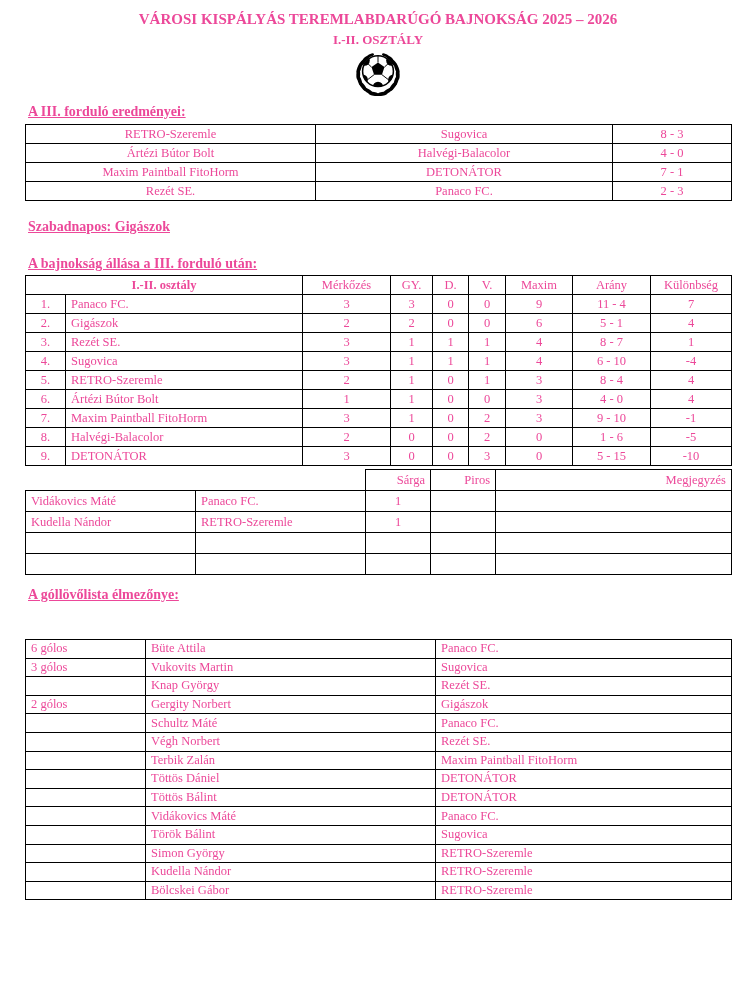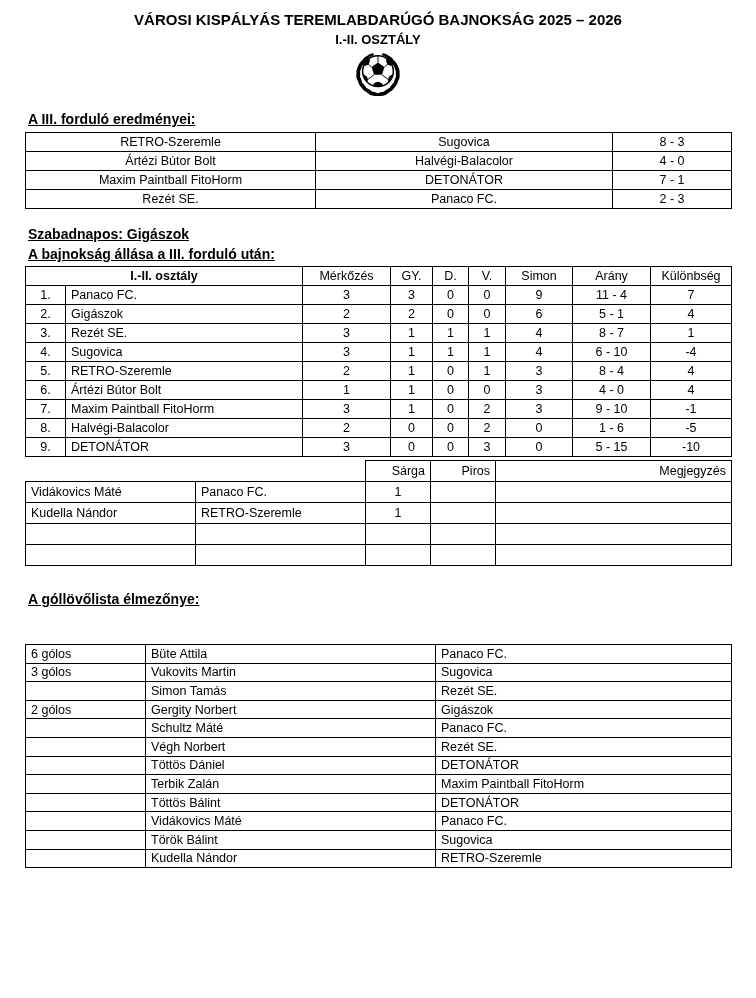--- a/index.html
+++ b/index.html
@@ -1,39 +1,39 @@
 <!DOCTYPE html>
 <html><head>
 <meta charset="utf-8">
 <style>
   html,body { margin:0; padding:0; background:#888; }
   .page {
     position:relative;
     width:756px; height:998px;
     margin:0 auto;
     background:#ffffff;
-    color:#000000;
-    font-family:Liberation Sans, sans-serif;
+    color:#ec4899;
+    font-family:Liberation Serif, serif;
     overflow:hidden;
     box-sizing:border-box;
     padding:10px 25px 0 25px;
   }
   .title { text-align:center; font-weight:bold; font-size:15px; line-height:19px; }
   .subtitle { text-align:center; font-weight:bold; font-size:13px; line-height:16px; margin-top:3px; }
   .logo-wrap { text-align:center; height:52px; margin-top:1px; }
   .section-heading {
     font-size:14px; font-weight:bold; line-height:17px;
     text-decoration:underline;
     margin:0; padding-left:3px;
   }
-  #results-heading   { margin-top:10px; }
+  #results-heading   { margin-top:2px; }
   #bye-note          { margin-top:17px; }
-  #standings-heading { margin-top:3px; }
+  #standings-heading { margin-top:20px; }
   #discipline-heading{ margin-top:41px; }
-  #scorers-heading   { margin-top:25px; }
+  #scorers-heading   { margin-top:11px; }
 
   table {
     border-collapse:collapse;
     table-layout:fixed;
     width:706px;
     font-size:12.5px;
     border-radius:7px;
   }
   td, th {
     border:1px solid #000;
@@ -158,21 +158,21 @@
         <col style="width:78px">
         <col style="width:81px">
     </colgroup>
     <thead>
       <tr>
         <th class="division" colspan="2">I.-II. osztály</th>
         <th>Mérkőzés</th>
         <th>GY.</th>
         <th>D.</th>
         <th>V.</th>
-        <th>Simon</th>
+        <th>Maxim</th>
         <th>Arány</th>
         <th>Különbség</th>
       </tr>
     </thead>
     <tbody>
 
         <tr>
           <td>1.</td>
           <td class="team">Panaco FC.</td>
           <td>3</td>
@@ -354,21 +354,21 @@
 
         <tr>
           <td>3 gólos</td>
           <td>Vukovits Martin</td>
           <td>Sugovica</td>
         </tr>
 
 
         <tr>
           <td></td>
-          <td>Simon Tamás</td>
+          <td>Knap György</td>
           <td>Rezét SE.</td>
         </tr>
 
         <tr>
           <td>2 gólos</td>
           <td>Gergity Norbert</td>
           <td>Gigászok</td>
         </tr>
 
         <tr>
@@ -379,51 +379,61 @@
 
 
         <tr>
           <td></td>
           <td>Végh Norbert</td>
           <td>Rezét SE.</td>
         </tr>
 
         <tr>
           <td></td>
+          <td>Terbik Zalán</td>
+          <td>Maxim Paintball FitoHorm</td>
+        </tr>
+
+        <tr>
+          <td></td>
           <td>Töttös Dániel</td>
           <td>DETONÁTOR</td>
         </tr>
 
         <tr>
           <td></td>
-          <td>Terbik Zalán</td>
-          <td>Maxim Paintball FitoHorm</td>
-        </tr>
-
-        <tr>
-          <td></td>
           <td>Töttös Bálint</td>
           <td>DETONÁTOR</td>
         </tr>
 
         <tr>
           <td></td>
           <td>Vidákovics Máté</td>
           <td>Panaco FC.</td>
         </tr>
 
         <tr>
           <td></td>
           <td>Török Bálint</td>
           <td>Sugovica</td>
         </tr>
 
+        <tr>
+          <td></td>
+          <td>Simon György</td>
+          <td>RETRO-Szeremle</td>
+        </tr>
 
         <tr>
           <td></td>
           <td>Kudella Nándor</td>
           <td>RETRO-Szeremle</td>
         </tr>
 
+        <tr>
+          <td></td>
+          <td>Bölcskei Gábor</td>
+          <td>RETRO-Szeremle</td>
+        </tr>
       </tbody>
   </table>
 
 </div>
 
 </body></html>

